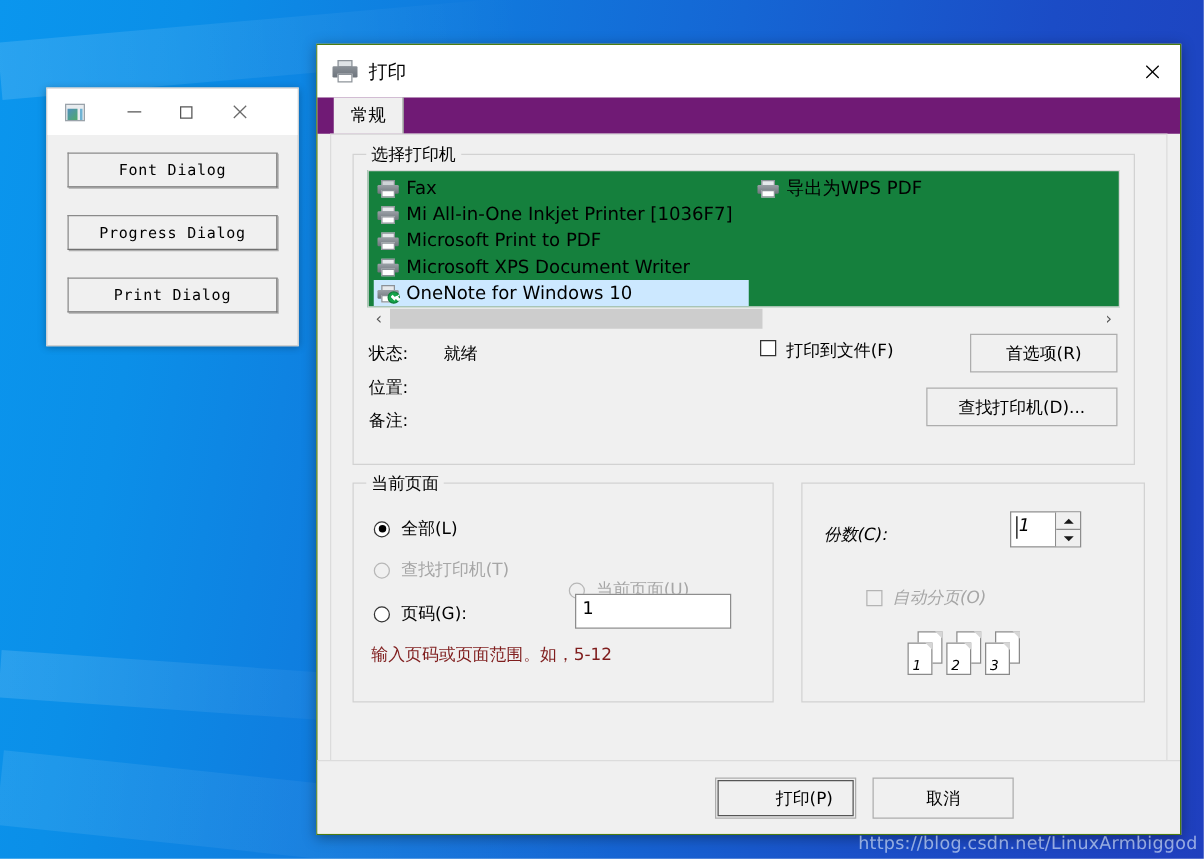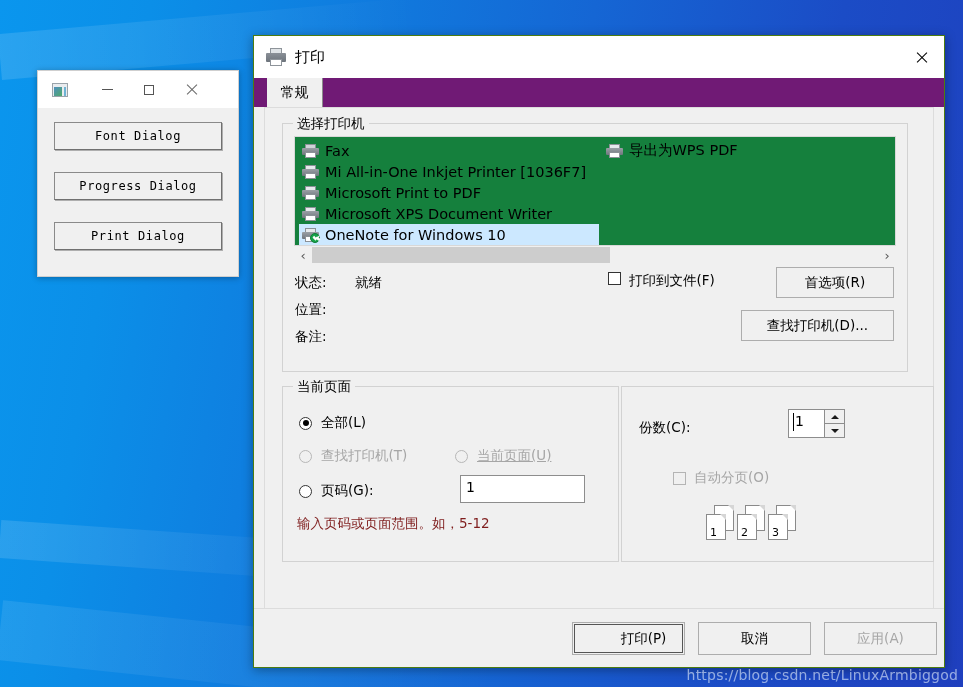--- a/index.html
+++ b/index.html
@@ -325,38 +325,38 @@
   }
   .rdo.checked::after {
     content: ""; position: absolute; left: 2.5px; top: 2.5px;
     width: 6px; height: 6px; border-radius: 50%; background: #000;
   }
   .rdo.disabled { border-color: #b7b7b7; background: #f0f0f0; }
   .radio-row.disabled { color: #a6a6a6; }
 
   #rr-all      { left: 16px; top: 27px; }
   #rr-selection{ left: 16px; top: 60px; }
-  #rr-current  { left: 172px; top: 60px; text-decoration: underline; }
+  #rr-current  { left: 172px; top: 76px; text-decoration: underline; }
   #rr-pages    { left: 16px; top: 95px; }
 
   #pages-input {
     position: absolute; left: 177px; top: 88px;
     width: 125px; height: 28px;
     background: #fff; border: 1px solid #8d8d8d;
     box-sizing: border-box;
     font-size: 14px; color: #000;
     padding: 3px 0 0 5px;
   }
   #pages-hint {
     position: absolute; left: 14px; top: 128px;
     font-size: 13.5px; color: #7f1d1d;
   }
 
   
-  #group-copies { left: 356px; top: 278px; width: 313px; height: 176px; }
+  #group-copies { left: 376px; top: 278px; width: 275px; height: 176px; font-style: italic; }
   #lbl-copies {
     position: absolute; left: 17px; top: 32px;
     font-size: 13.5px; color: #000;
   }
   #copies-spin {
     position: absolute; left: 166px; top: 22px;
     width: 57px; height: 29px;
     border: 1px solid #8d8d8d;
     background: #fff;
     box-sizing: border-box;
@@ -667,17 +667,16 @@
             <span class="num">3</span>
           </div>
         </div>
       </div>
     </div>
   </div>
 
   <div id="dialog-footer">
     <div class="btn" id="btn-print">打印(P)</div>
     <div class="btn" id="btn-cancel">取消</div>
-    <div class="btn" id="btn-apply">应用(A)</div>
   </div>
 </div>
 
 <div id="watermark">https://blog.csdn.net/LinuxArmbiggod</div>
 
 </body></html>

